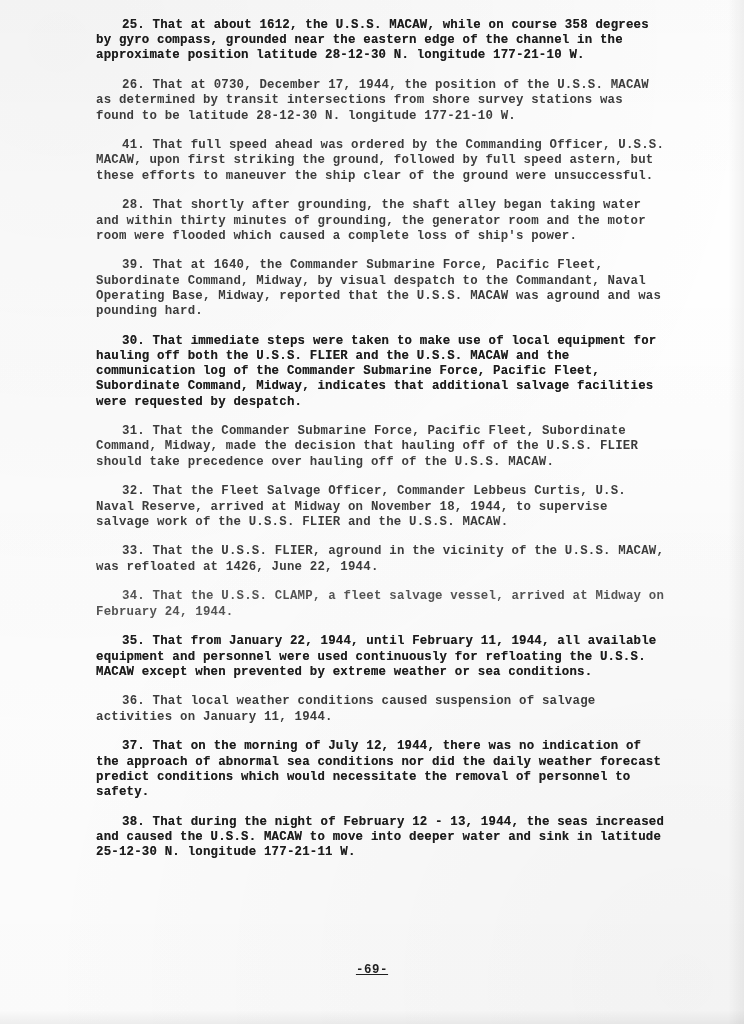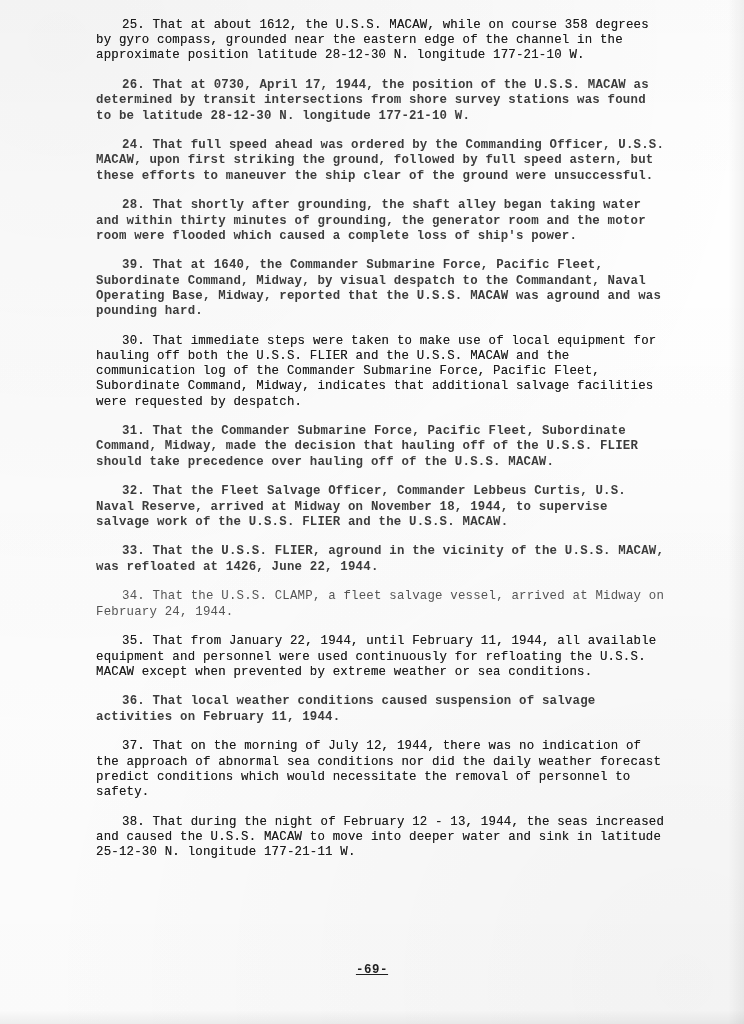--- a/index.html
+++ b/index.html
@@ -39,21 +39,21 @@
     top: 18px;
     width: 572px;
   }
   .para {
     font-size: 12.4px;
     line-height: 15.2px;
     letter-spacing: 0.2px;
     margin: 0 0 14.5px 0;
     text-align: left;
     white-space: pre-wrap;
-    font-weight: 400;
+    font-weight: 700;
     color: #1c1c1c;
     text-shadow: 0 0 0.6px rgba(0,0,0,0.55);
     text-indent: 26px;
   }
   .para.light {
     font-weight: 700;
     color: #2e2e2e;
     text-shadow: none;
     opacity: 0.93;
   }
@@ -89,31 +89,31 @@
     pointer-events: none;
   }
 </style>
 </head>
 <body>
 
 <div class="page">
 
   <div class="body-col">
     <p class="para normal">25. That at about 1612, the U.S.S. MACAW, while on course 358 degrees by gyro compass, grounded near the eastern edge of the channel in the approximate position latitude 28-12-30 N. longitude 177-21-10 W.</p>
-    <p class="para light">26. That at 0730, April 17, 1944, the position of the U.S.S. MACAW as determined by transit intersections from shore survey stations was found to be latitude 28-12-30 N. longitude 177-21-10 W.</p>
-    <p class="para light">24. That full speed ahead was ordered by the Commanding Officer, U.S.S. MACAW, upon first striking the ground, followed by full speed astern, but these efforts to maneuver the ship clear of the ground were unsuccessful.</p>
+    <p class="para light">26. That at 0730, December 17, 1944, the position of the U.S.S. MACAW as determined by transit intersections from shore survey stations was found to be latitude 28-12-30 N. longitude 177-21-10 W.</p>
+    <p class="para light">41. That full speed ahead was ordered by the Commanding Officer, U.S.S. MACAW, upon first striking the ground, followed by full speed astern, but these efforts to maneuver the ship clear of the ground were unsuccessful.</p>
     <p class="para light">28. That shortly after grounding, the shaft alley began taking water and within thirty minutes of grounding, the generator room and the motor room were flooded which caused a complete loss of ship's power.</p>
     <p class="para light">39. That at 1640, the Commander Submarine Force, Pacific Fleet, Subordinate Command, Midway, by visual despatch to the Commandant, Naval Operating Base, Midway, reported that the U.S.S. MACAW was aground and was pounding hard.</p>
     <p class="para normal">30. That immediate steps were taken to make use of local equipment for hauling off both the U.S.S. FLIER and the U.S.S. MACAW and the communication log of the Commander Submarine Force, Pacific Fleet, Subordinate Command, Midway, indicates that additional salvage facilities were requested by despatch.</p>
     <p class="para light">31. That the Commander Submarine Force, Pacific Fleet, Subordinate Command, Midway, made the decision that hauling off of the U.S.S. FLIER should take precedence over hauling off of the U.S.S. MACAW.</p>
     <p class="para light">32. That the Fleet Salvage Officer, Commander Lebbeus Curtis, U.S. Naval Reserve, arrived at Midway on November 18, 1944, to supervise salvage work of the U.S.S. FLIER and the U.S.S. MACAW.</p>
     <p class="para light">33. That the U.S.S. FLIER, aground in the vicinity of the U.S.S. MACAW, was refloated at 1426, June 22, 1944.</p>
     <p class="para faint">34. That the U.S.S. CLAMP, a fleet salvage vessel, arrived at Midway on February 24, 1944.</p>
     <p class="para normal">35. That from January 22, 1944, until February 11, 1944, all available equipment and personnel were used continuously for refloating the U.S.S. MACAW except when prevented by extreme weather or sea conditions.</p>
-    <p class="para light">36. That local weather conditions caused suspension of salvage activities on February 11, 1944.</p>
+    <p class="para light">36. That local weather conditions caused suspension of salvage activities on January 11, 1944.</p>
     <p class="para normal">37. That on the morning of July 12, 1944, there was no indication of the approach of abnormal sea conditions nor did the daily weather forecast predict conditions which would necessitate the removal of personnel to safety.</p>
     <p class="para normal">38. That during the night of February 12 - 13, 1944, the seas increased and caused the U.S.S. MACAW to move into deeper water and sink in latitude 25-12-30 N. longitude 177-21-11 W.</p>
   </div>
 
   <div class="pagenum">-69-</div>
 
   <div class="edge-shadow"></div>
   <div class="edge-shadow-bottom"></div>
 </div>
 

